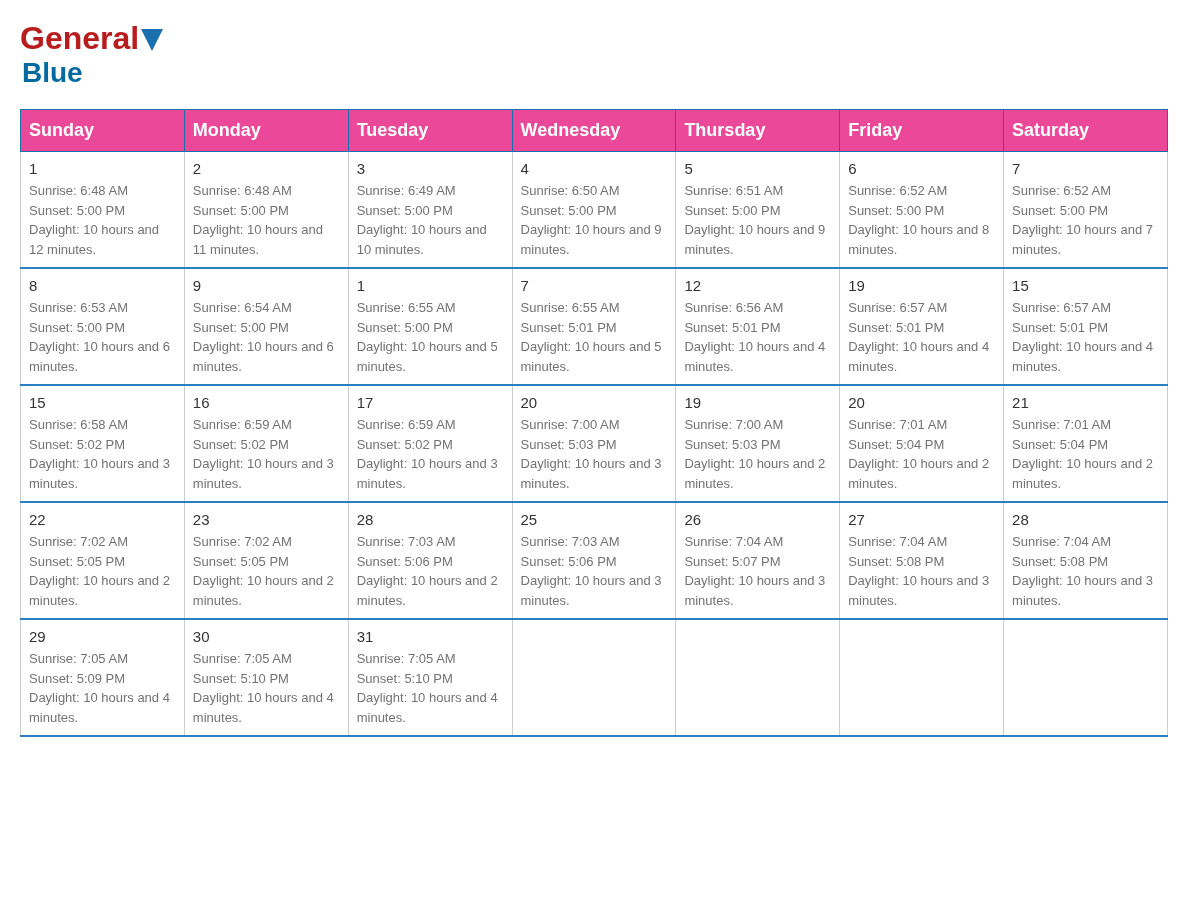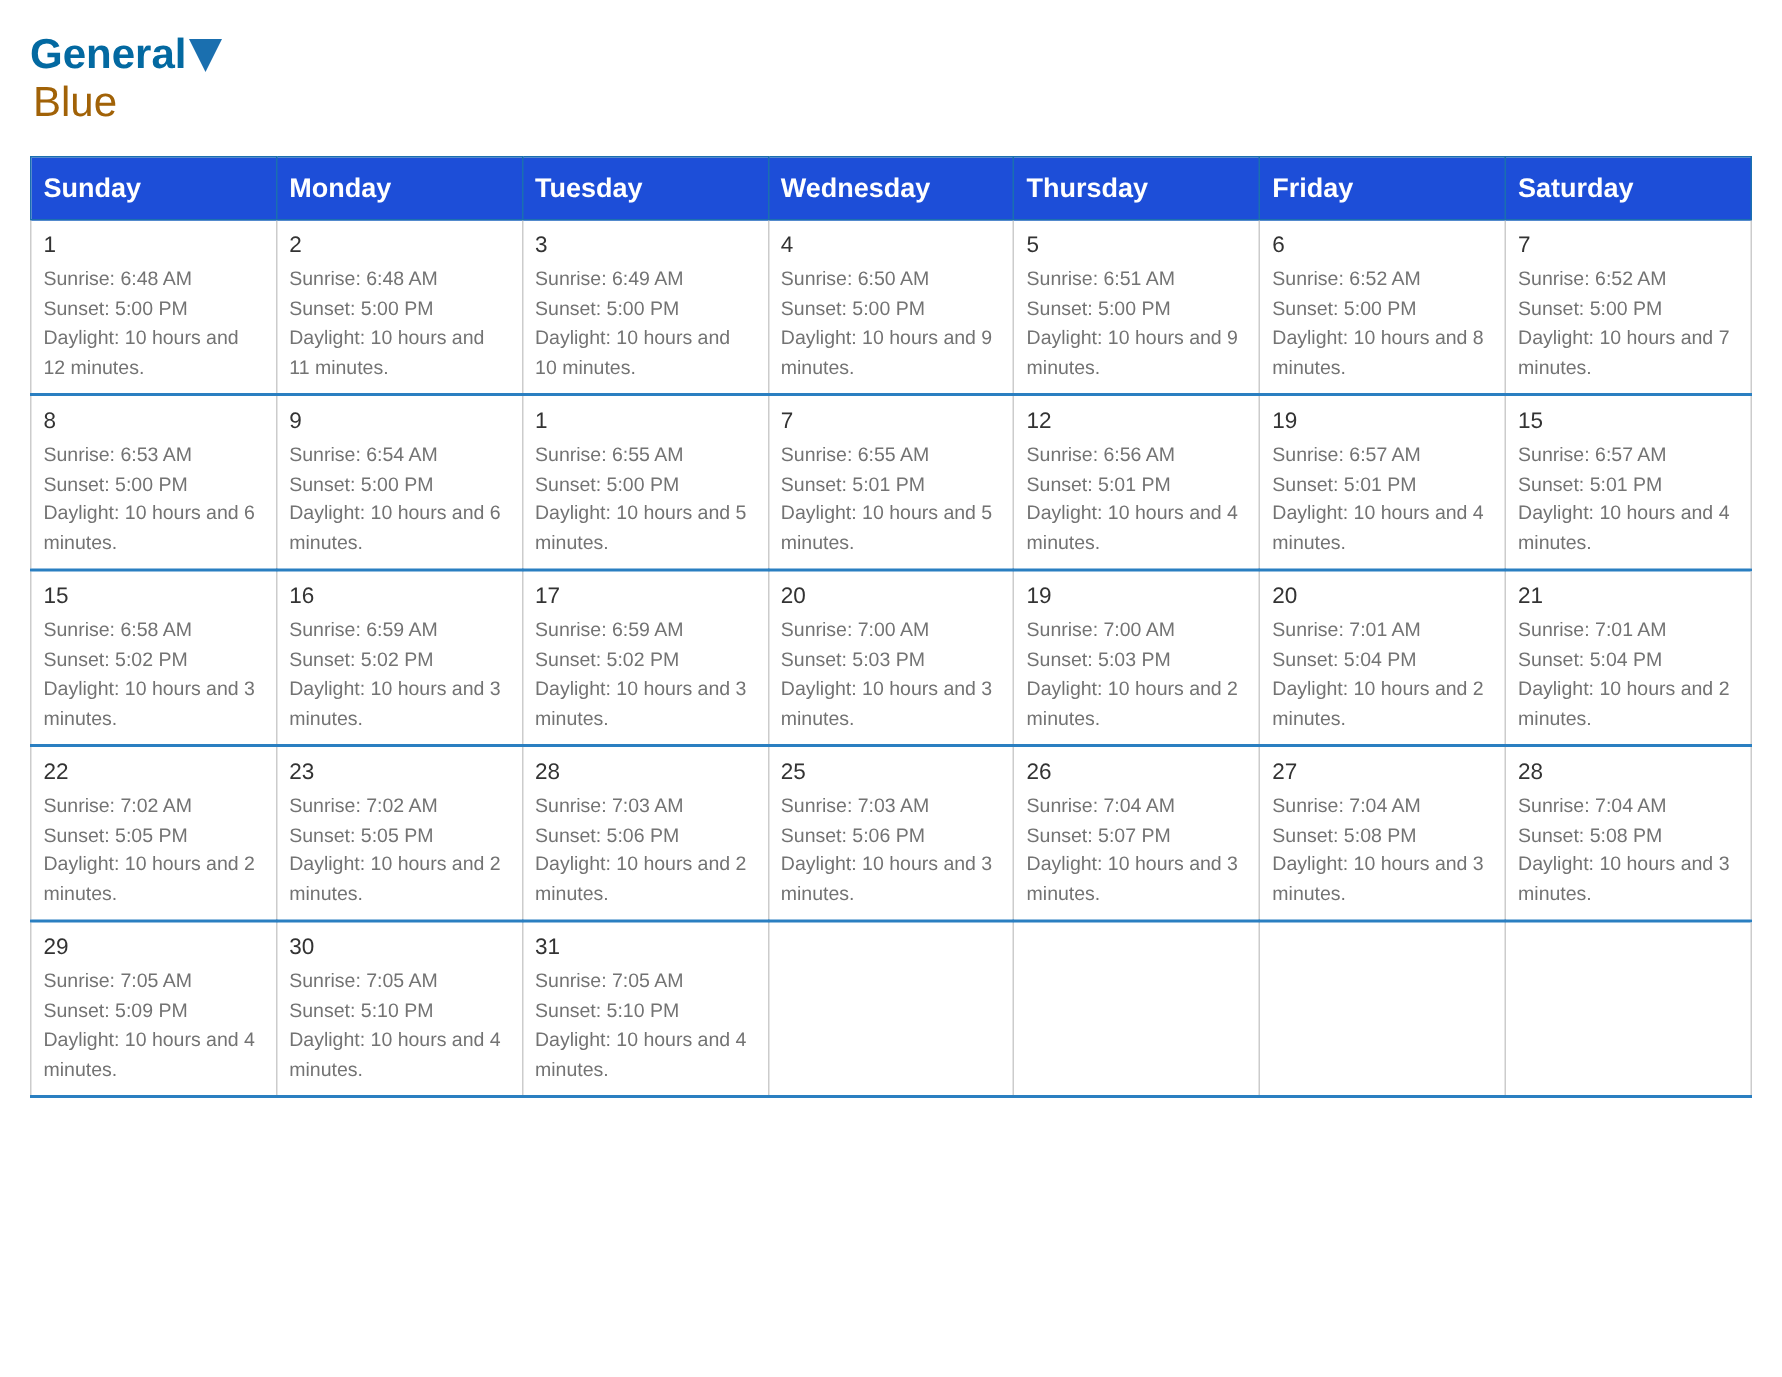--- a/index.html
+++ b/index.html
@@ -15,32 +15,32 @@
       justify-content: space-between;
       align-items: flex-start;
       margin-bottom: 20px;
     }
     .logo {
       display: flex;
       flex-direction: column;
       align-items: flex-start;
     }
     .logo-text {
-      font-size: 28px;
+      font-size: 32px;
       font-weight: bold;
-      color: #0369a1;
+      color: #b91c1c;
     }
     .logo-line {
       display: flex;
       align-items: center;
     }
     .logo-blue {
-      color: #a16207;
+      color: #0369a1;
       font-size: 28px;
-      font-weight: normal;
+      font-weight: bold;
       margin-top: -4px;
       margin-left: 2px;
     }
     .title-block {
       text-align: right;
     }
     .month-title {
       font-size: 52px;
       font-weight: bold;
       color: #222;
@@ -50,21 +50,21 @@
       font-size: 26px;
       color: #444;
       margin-top: 4px;
     }
     table {
       width: 100%;
       border-collapse: collapse;
       table-layout: fixed;
     }
     thead tr th {
-      background-color: #1d4ed8;
+      background-color: #ec4899;
       color: #fff;
       font-size: 18px;
       font-weight: bold;
       padding: 10px 8px;
       text-align: left;
       border: 1px solid #1a6faf;
     }
     tbody tr td {
       vertical-align: top;
       padding: 8px;

